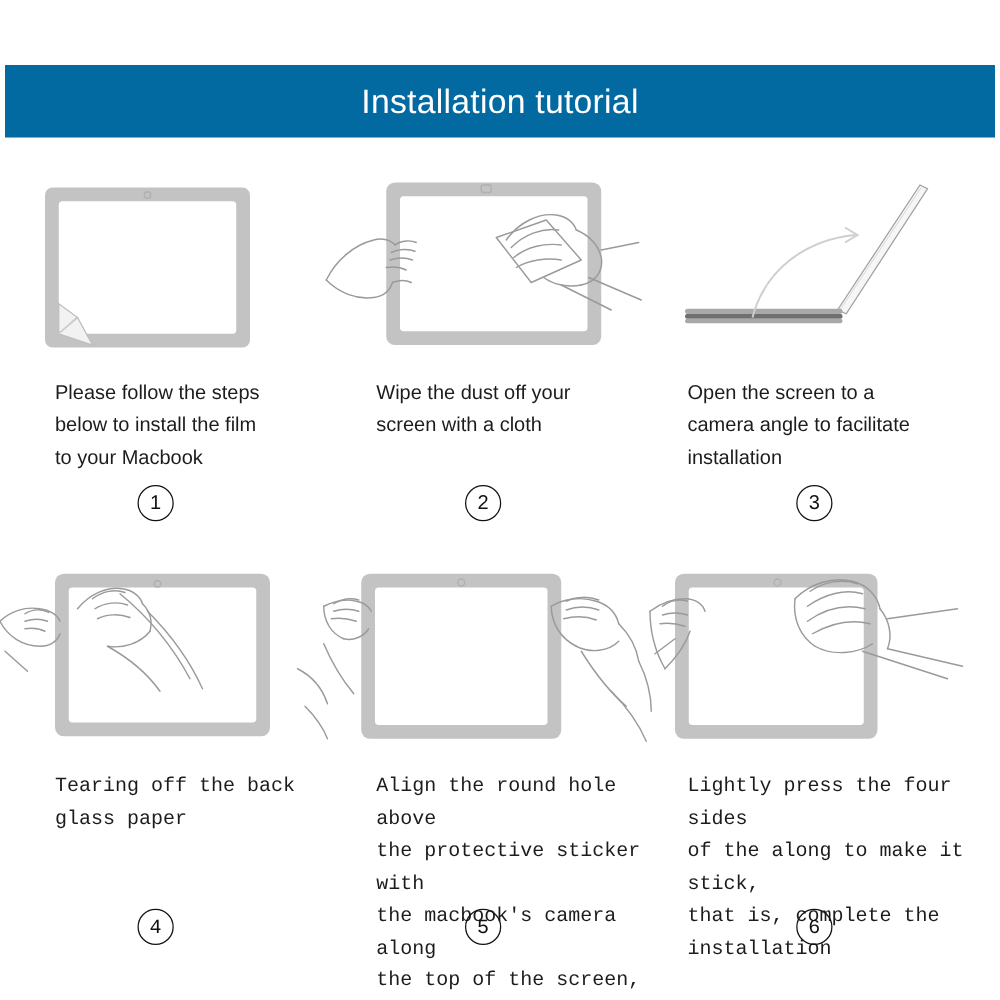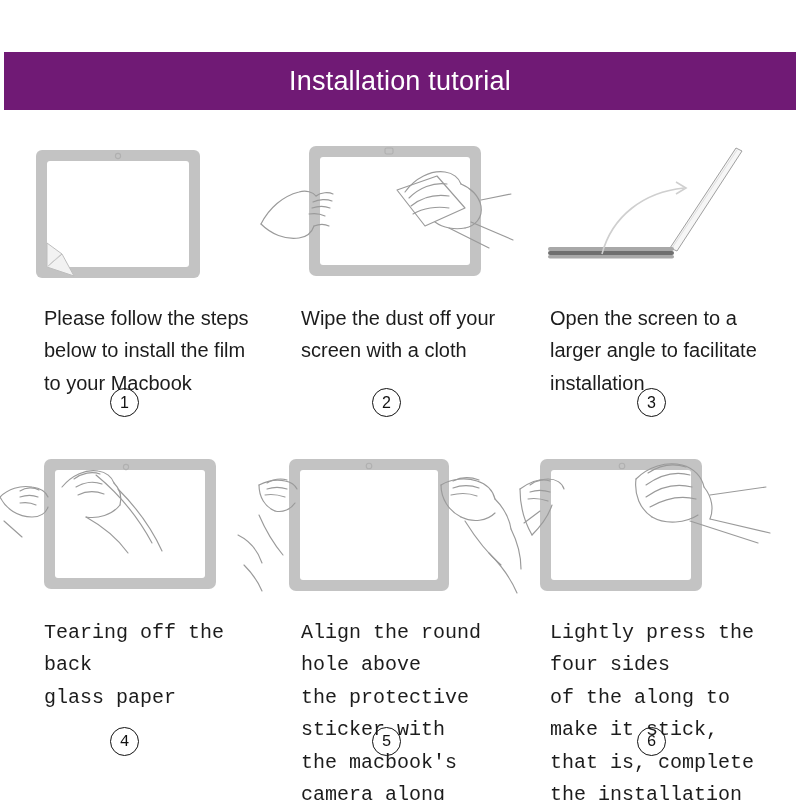--- a/index.html
+++ b/index.html
@@ -21,21 +21,21 @@
     height: 800px;
   }
 
   
   .header-band {
     position: absolute;
     left: 4px;
     top: 52px;
     width: 792px;
     height: 58px;
-    background: #701a75;
+    background: #0369a1;
     display: flex;
     align-items: center;
     justify-content: center;
   }
   .header-title {
     color: #ffffff;
     font-size: 27px;
     font-weight: 400;
     letter-spacing: 0.2px;
     line-height: 1;
@@ -74,21 +74,21 @@
     left: 0;
     top: 0;
     overflow: visible;
   }
 
   .step-caption {
     position: absolute;
     left: 44px;
     top: 172px;
     width: 230px;
-    font-size: 20px;
+    font-size: 16px;
     color: #1c1c1c;
     line-height: 1.62;
     text-align: left;
     white-space: pre-line;
   }
   .step-cell.col1 .step-caption { left: 42px; }
   .step-cell.col2 .step-caption { left: 30px; width: 240px; }
 
   .badge {
     position: absolute;
@@ -197,21 +197,21 @@
 
           <rect class="base-mid" x="28" y="117" width="126" height="4" rx="2"></rect>
           <rect class="base-dark" x="28" y="121" width="126" height="4" rx="2"></rect>
           <rect class="base-mid" x="28" y="125" width="126" height="3.5" rx="1.8"></rect>
 
           <path class="arrow" d="M82 124 C92 86 124 62 164 58"></path>
           <path class="arrow" d="M156 52 L166 58 L156 64"></path>
         </svg>
       </div>
       <div class="step-caption">Open the screen to a
-larger angle to facilitate
+camera angle to facilitate
 installation</div>
       <div class="badge">
         <span>3</span>
       </div>
     </div>
 
     <div class="step-cell col0 row1">
       <div class="figure-area">
         <svg width="266" height="160" viewBox="0 0 266 160">
           <rect class="bezel" x="44" y="14" width="172" height="130" rx="7"></rect>

